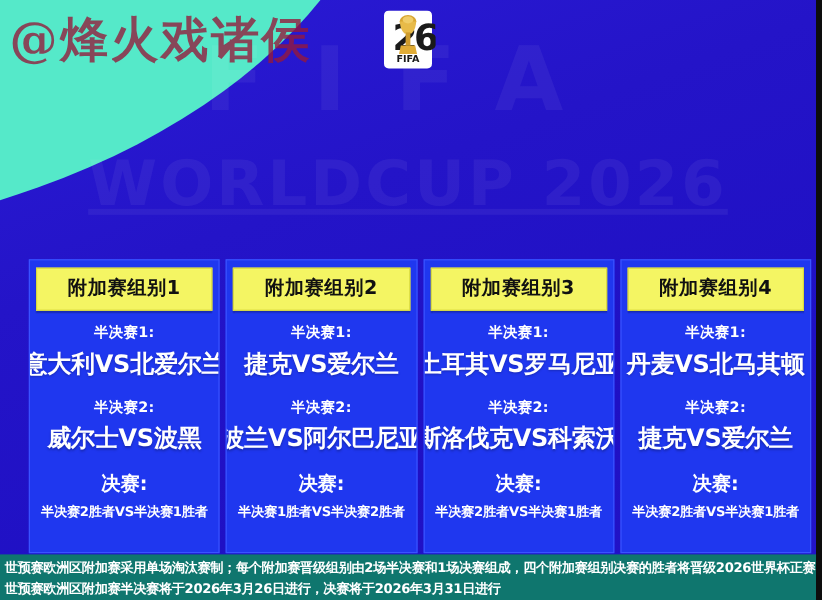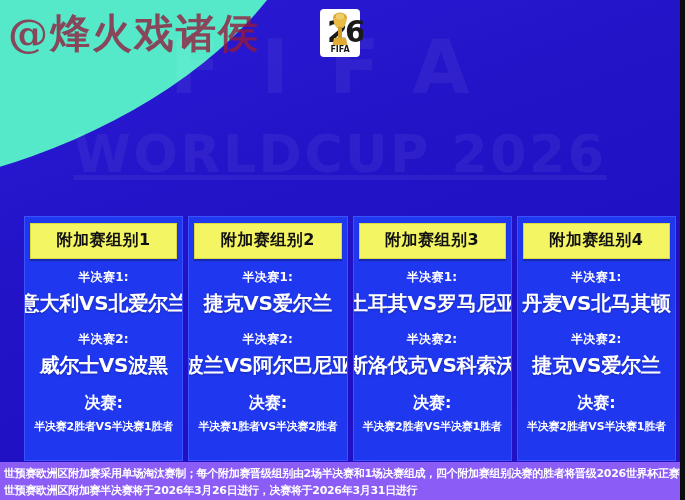--- a/index.html
+++ b/index.html
@@ -180,21 +180,21 @@
     white-space: nowrap;
   }
 
   
   .footer {
     position: absolute;
     left: 0;
     right: 0;
     bottom: 0;
     height: 38px;
-    background: #8b5cf6;
+    background: #0f766e;
     z-index: 5;
     padding: 3px 4px 0 4px;
     box-sizing: border-box;
   }
   .footer-line {
     color: #ffffff;
     font-size: 11px;
     font-weight: 700;
     line-height: 17px;
     white-space: nowrap;

